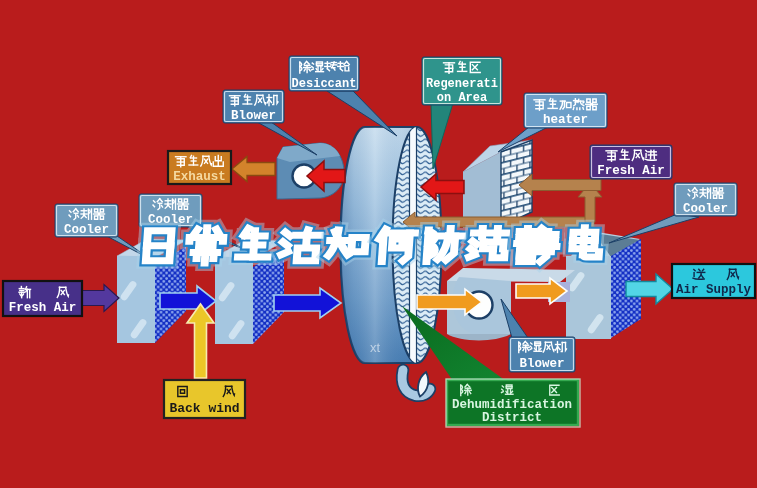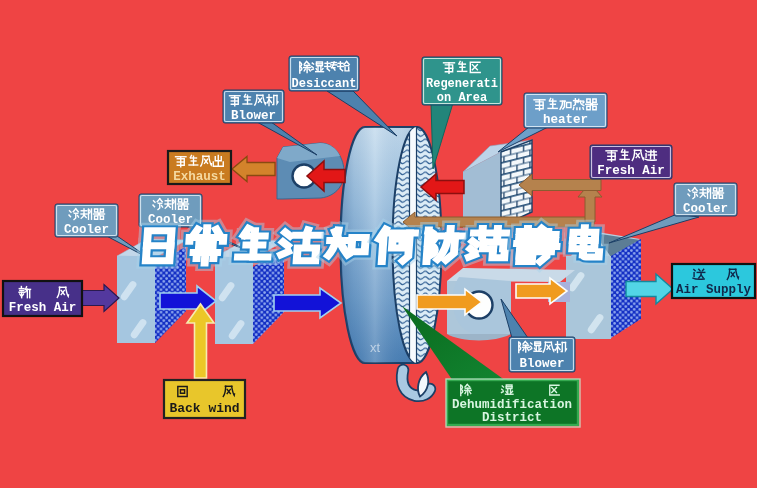--- a/index.html
+++ b/index.html
@@ -1,14 +1,14 @@
 <!DOCTYPE html>
 <html><head><meta charset="utf-8"><style>
 html,body{margin:0;padding:0;background:#fff}
-#stage{position:relative;width:757px;height:488px;overflow:hidden;background:#ef4444}
+#stage{position:relative;width:757px;height:488px;overflow:hidden;background:#b91c1c}
 </style></head><body>
 <div id="stage">
 <svg width="757" height="488" viewBox="0 0 757 488">
 <defs>
 <linearGradient id="barrel" x1="0" y1="0" x2="0" y2="1">
  <stop offset="0" stop-color="#c4dbed"></stop>
           <stop offset="0.32" stop-color="#9fc2e0"></stop>
  <stop offset="0.72" stop-color="#6f9dc9"></stop>
           <stop offset="1" stop-color="#4a7fb4"></stop>
 </linearGradient>

